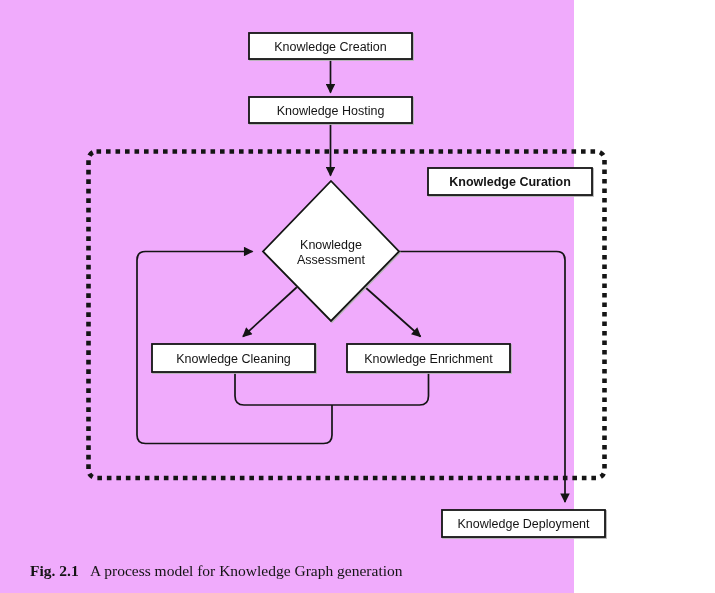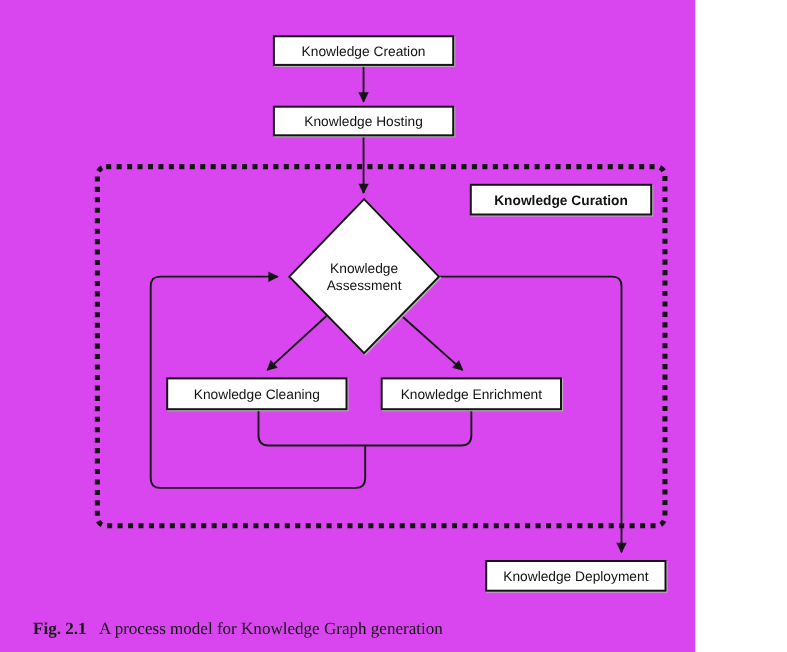--- a/index.html
+++ b/index.html
@@ -1,20 +1,20 @@
 <!DOCTYPE html>
 <html><head>
 <meta charset="utf-8">
 <style>
   html, body { margin: 0; padding: 0; background: #ffffff; }
   .page {
     position: relative;
-    width: 632px;
+    width: 574px;
     height: 593px;
-    background: #d946ef;
+    background: #f0abfc;
     font-family: "Liberation Sans", sans-serif;
   }
   svg { display: block; }
   .node-rect {
     fill: #ffffff;
     stroke: #141414;
     stroke-width: 1.8;
   }
   .node-shadow { filter: drop-shadow(1.6px 1.9px 0px #b4b4b4); }
   .node-label {

